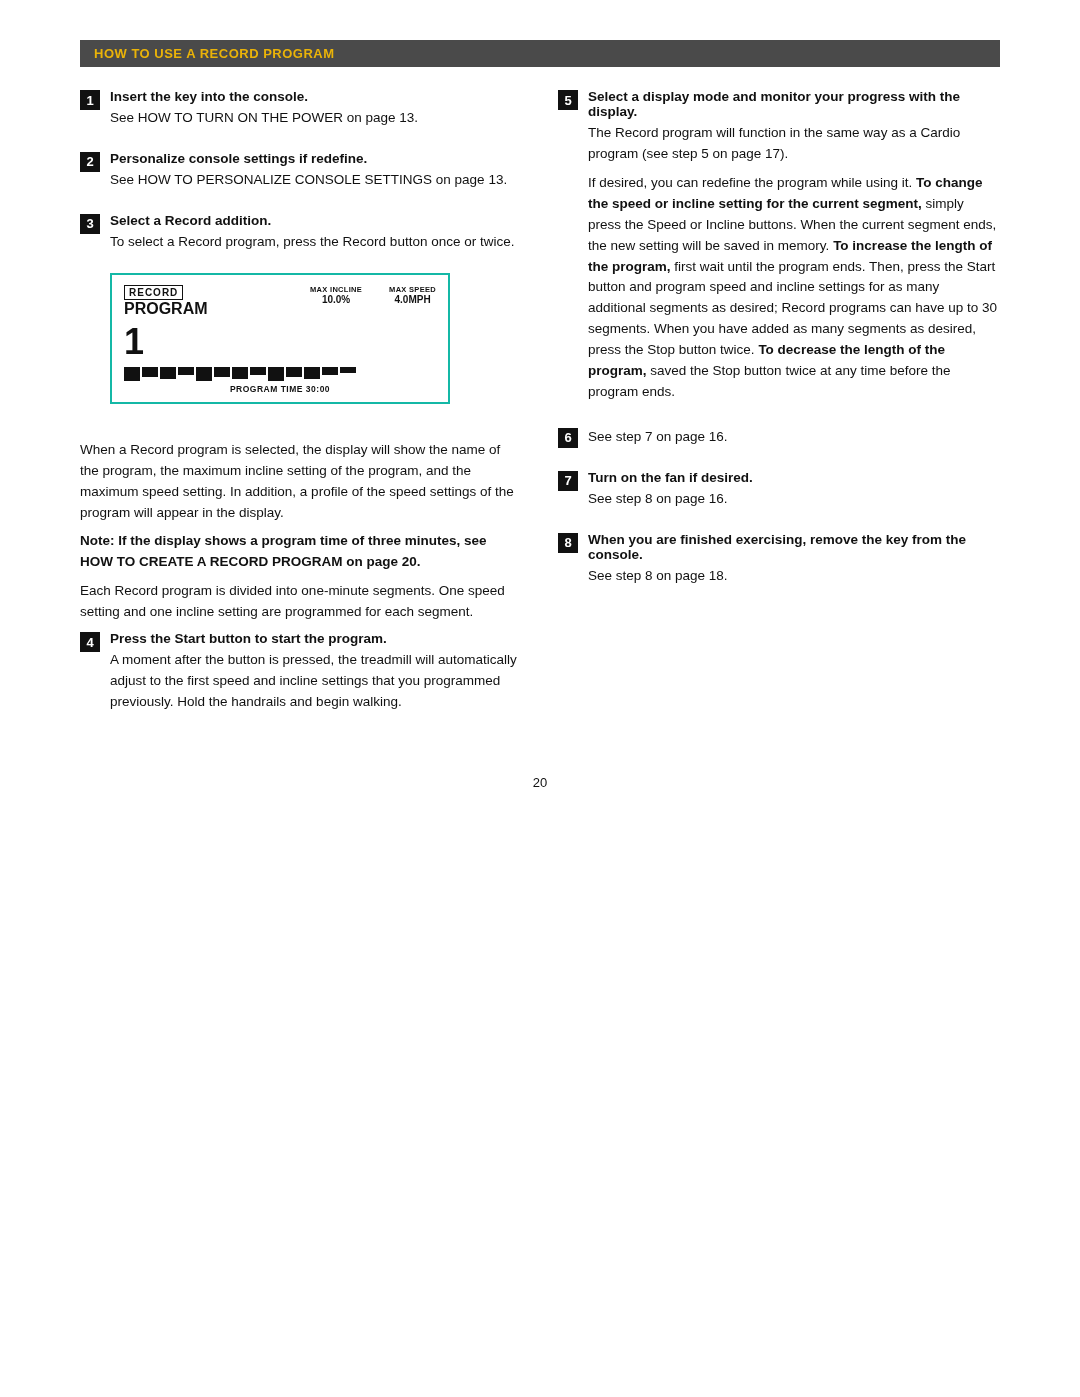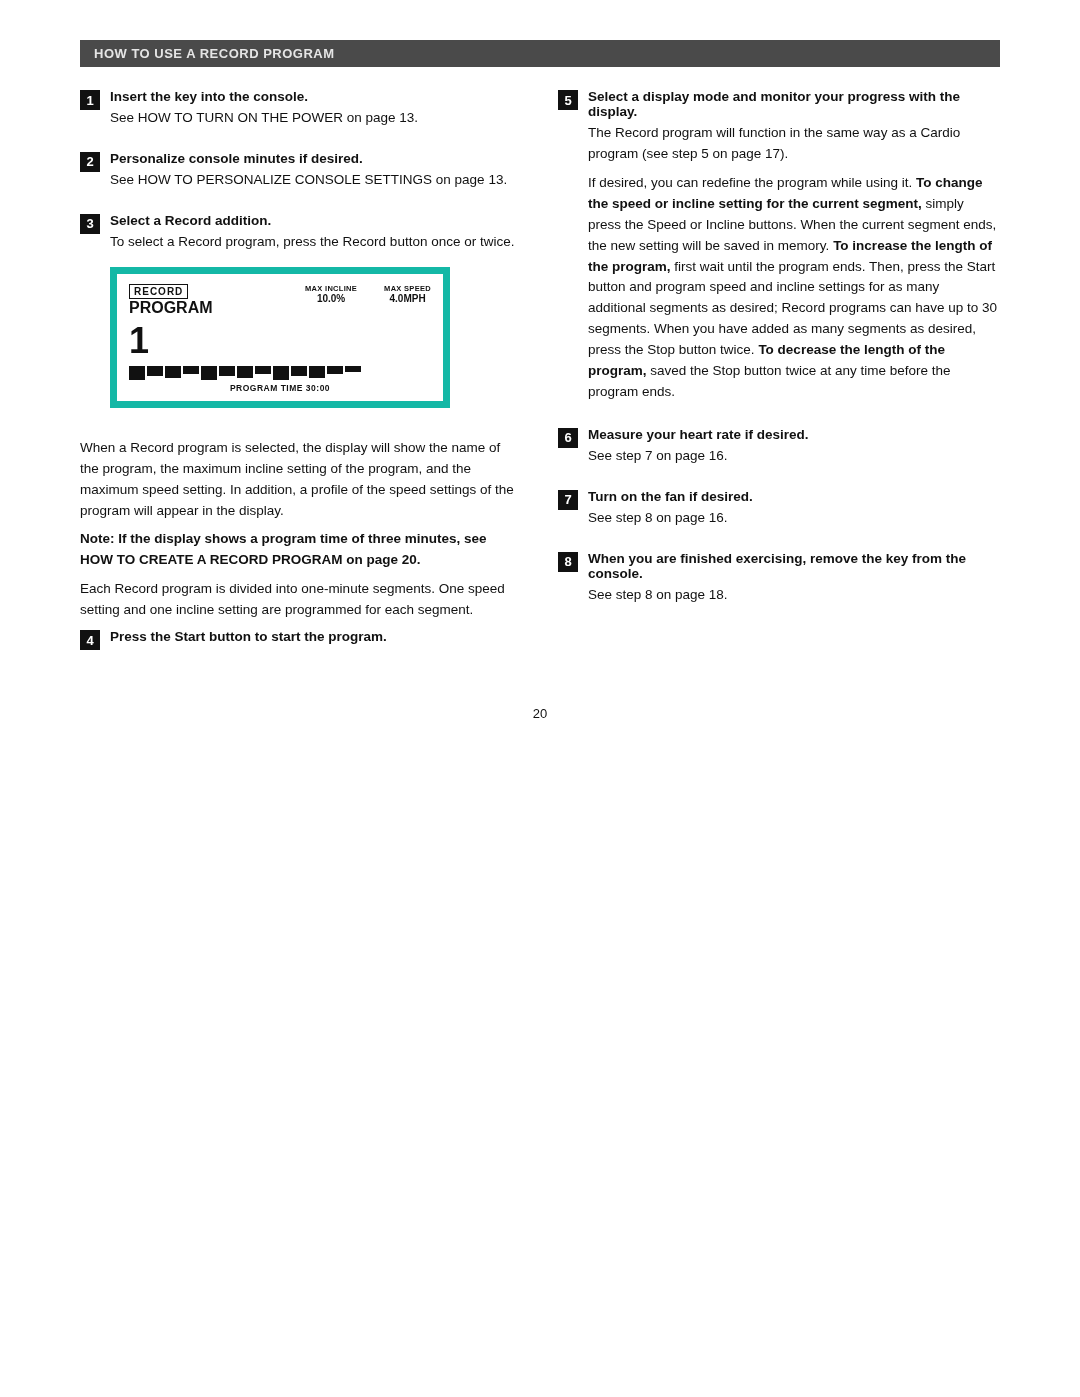--- a/index.html
+++ b/index.html
@@ -13,21 +13,21 @@
       display: flex;
       flex-direction: column;
       align-items: center;
     }
     .page {
       width: 960px;
       padding: 40px 20px 60px 20px;
     }
     .header-bar {
       background: #4a4a4a;
-      color: #e5e5e5;
+      color: #eab308;
       font-weight: bold;
       font-size: 13px;
       padding: 6px 14px;
       text-transform: uppercase;
       margin-bottom: 22px;
       letter-spacing: 0.5px;
     }
     .two-col {
       display: flex;
       gap: 36px;
@@ -76,23 +76,23 @@
     }
     .note-bold {
       font-weight: bold;
     }
     .page-number {
       text-align: center;
       font-size: 13px;
       margin-top: 40px;
     }
     .inline-display {
-      border: 7px solid #14b8a6;
+      border: 2px solid #14b8a6;
       padding: 10px 12px 8px 12px;
-      margin: 14px 0;
+      margin: 20px 0;
       max-width: 340px;
       background: #fff;
     }
     .indisp-top {
       display: flex;
       justify-content: space-between;
       align-items: flex-start;
       margin-bottom: 4px;
     }
     .indisp-title-block {
@@ -170,21 +170,21 @@
         <div class="step-number">1</div>
         <div class="step-content">
           <div class="step-title">Insert the key into the console.</div>
           <div class="step-body">See HOW TO TURN ON THE POWER on page 13.</div>
         </div>
       </div>
 
       <div class="step">
         <div class="step-number">2</div>
         <div class="step-content">
-          <div class="step-title">Personalize console minutes if desired.</div>
+          <div class="step-title">Personalize console settings if redefine.</div>
           <div class="step-body">See HOW TO PERSONALIZE CONSOLE SETTINGS on page 13.</div>
         </div>
       </div>
 
       <div class="step">
         <div class="step-number">3</div>
         <div class="step-content">
           <div class="step-title">Select a Record addition.</div>
           <div class="step-body">To select a Record program, press the Record button once or twice.</div>
 
@@ -235,20 +235,21 @@
       <p>
         <span class="note-bold">Note: If the display shows a program time of three minutes, see HOW TO CREATE A RECORD PROGRAM on page 20.</span>
       </p>
 
       <p>Each Record program is divided into one-minute segments. One speed setting and one incline setting are programmed for each segment.</p>
 
       <div class="step">
         <div class="step-number">4</div>
         <div class="step-content">
           <div class="step-title">Press the Start button to start the program.</div>
+          <div class="step-body">A moment after the button is pressed, the treadmill will automatically adjust to the first speed and incline settings that you programmed previously. Hold the handrails and begin walking.</div>
         </div>
       </div>
 
     </div>
 
     <div class="col-right">
 
       <div class="step">
         <div class="step-number">5</div>
         <div class="step-content">
@@ -262,21 +263,20 @@
             <span> first wait until the program ends. Then, press the Start button and program speed and incline settings for as many additional segments as desired; Record programs can have up to 30 segments. When you have added as many segments as desired, press the Stop button twice.</span>
             <strong>To decrease the length of the program,</strong>
             <span> saved the Stop button twice at any time before the program ends.</span>
           </p>
         </div>
       </div>
 
       <div class="step">
         <div class="step-number">6</div>
         <div class="step-content">
-          <div class="step-title">Measure your heart rate if desired.</div>
           <div class="step-body">See step 7 on page 16.</div>
         </div>
       </div>
 
       <div class="step">
         <div class="step-number">7</div>
         <div class="step-content">
           <div class="step-title">Turn on the fan if desired.</div>
           <div class="step-body">See step 8 on page 16.</div>
         </div>

